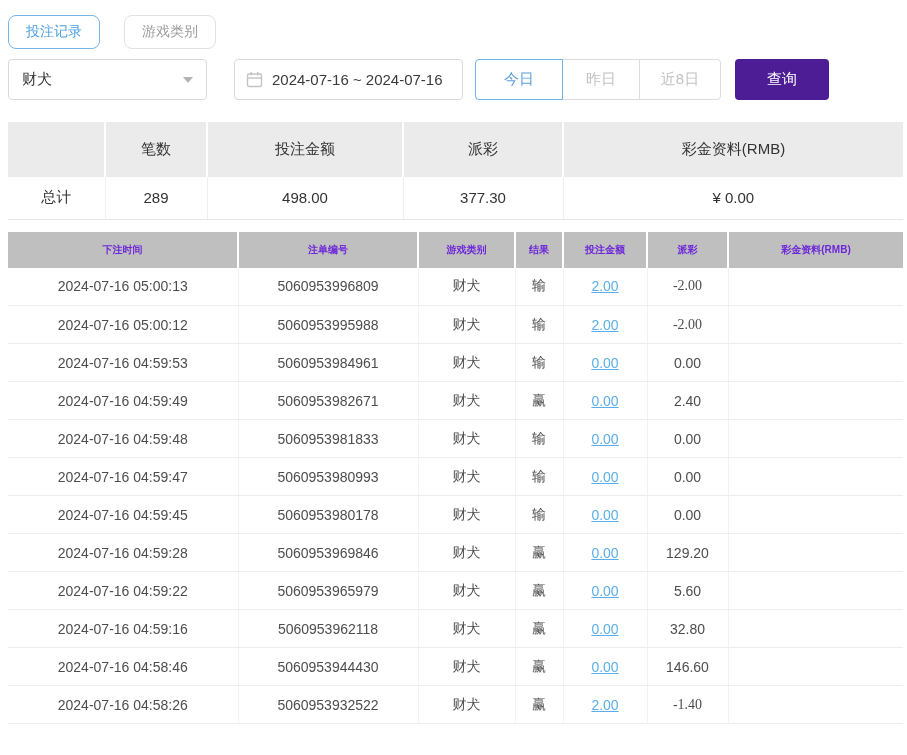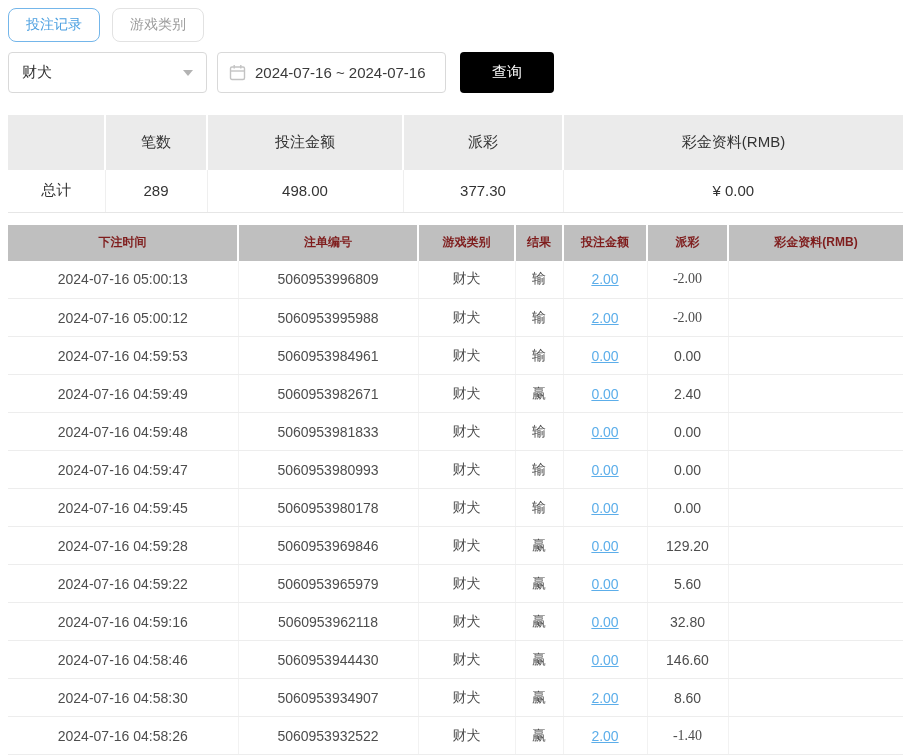--- a/index.html
+++ b/index.html
@@ -5,21 +5,21 @@
   * { box-sizing: border-box; }
   html, body { margin: 0; padding: 0; }
   body {
     width: 907px; height: 755px; overflow: hidden;
     background: #fff;
     font-family: "Liberation Sans", "DejaVu Sans", sans-serif;
     color: #333;
   }
 
   
-  .tabs { display: flex; gap: 12px; margin: 8px 0 0 8px; }
+  .tabs { display: flex; gap: 24px; margin: 15px 0 0 8px; }
   .tab {
     height: 34px; padding: 0 17px; border-radius: 8px; background: #fff;
     font-size: 14px; display: flex; align-items: center; cursor: pointer;
     border: 1px solid #e2e2e2; color: #9b9b9b;
   }
   .tab.active { border: 1px solid #74b6ea; color: #4a9fe0; }
 
   
   .filters { display: flex; align-items: center; margin: 10px 0 0 8px; }
   .select {
@@ -28,57 +28,57 @@
     color: #333; background: #fff; cursor: pointer;
   }
   .caret {
     width: 0; height: 0; margin-left: auto;
     border-left: 5px solid transparent; border-right: 5px solid transparent;
     border-top: 6px solid #b3b3b3;
   }
   .date {
     width: 229px; height: 41px; border: 1px solid #d9d9d9; border-radius: 4px;
     display: flex; align-items: center; gap: 9px; padding: 0 11px;
-    font-size: 15px; color: #3a3a3a; margin-left: 10px; background: #fff; cursor: pointer;
+    font-size: 15px; color: #3a3a3a; margin-left: 27px; background: #fff; cursor: pointer;
   }
   .cal-icon { flex: 0 0 auto; display: flex; }
   .btn-group { display: flex; margin-left: 12px; }
   .qbtn {
     height: 41px; border: 1px solid #dcdcdc; background: #fff; font-size: 15px;
     color: #c2c2c2; display: flex; align-items: center; justify-content: center;
     cursor: pointer; position: relative;
   }
   .qbtn + .qbtn { margin-left: -1px; }
   .qbtn.w1 { width: 88px; border-radius: 4px 0 0 4px; }
   .qbtn.w2 { width: 78px; }
   .qbtn.w3 { width: 82px; border-radius: 0 4px 4px 0; }
   .qbtn.active { border-color: #6fb4e8; color: #5b9fd8; z-index: 1; }
   .query {
-    width: 94px; height: 41px; margin-left: 14px; background: #000000;
+    width: 94px; height: 41px; margin-left: 14px; background: #4c1d95;
     border: none; border-radius: 4px; color: #fff; font-size: 15px; cursor: pointer;
   }
 
   
   table { border-collapse: collapse; table-layout: fixed; width: 895px; }
   .summary { margin: 22px 0 0 8px; }
   .summary th {
     background: #ebebeb; height: 55px; font-size: 15px; color: #333;
     font-weight: 400; border-left: 2px solid #fff; text-align: center;
   }
   .summary th:first-child { border-left: none; }
   .summary td {
     height: 42px; text-align: center; font-size: 15px; color: #333;
     border-bottom: 1px solid #e6e6e6; border-left: 1px solid #efefef; background: #fff;
   }
   .summary td:first-child { border-left: none; }
 
   
   .bet-table { margin: 12px 0 0 8px; }
   .bet-table th {
-    background: #bfbfbf; color: #7f1d1d; height: 36px; font-size: 12px;
+    background: #bfbfbf; color: #6d28d9; height: 36px; font-size: 10px;
     font-weight: 700; border-left: 2px solid #fff; text-align: center;
   }
   .bet-table th:first-child { border-left: none; }
   .bet-table td {
     height: 38px; text-align: center; font-size: 14px; color: #4d4d4d;
     border-bottom: 1px solid #ededed; border-left: 1px solid #f2f2f2; background: #fff;
   }
   .bet-table td:first-child { border-left: none; }
   .bet-link { color: #5caeea; text-decoration: underline; cursor: pointer; }
   .neg { color: #e05e5e; font-family: Liberation Serif, serif; }
@@ -99,20 +99,25 @@
   <div class="date">
     <span class="cal-icon">
       <svg width="17" height="17" viewBox="0 0 17 17">
         <rect x="1.5" y="3" width="14" height="12.5" rx="1.5" fill="none" stroke="#c3c3c3" stroke-width="1.4"></rect>
         <line x1="1.5" y1="7" x2="15.5" y2="7" stroke="#c3c3c3" stroke-width="1.4"></line>
         <line x1="5.2" y1="1" x2="5.2" y2="4.5" stroke="#c3c3c3" stroke-width="1.4"></line>
         <line x1="11.8" y1="1" x2="11.8" y2="4.5" stroke="#c3c3c3" stroke-width="1.4"></line>
       </svg>
     </span>
     <span>2024-07-16 ~ 2024-07-16</span>
+  </div>
+  <div class="btn-group">
+    <div class="qbtn w1 active">今日</div>
+    <div class="qbtn w2">昨日</div>
+    <div class="qbtn w3">近8日</div>
   </div>
   <button class="query">查询</button>
 </div>
 
 <table class="summary">
   <colgroup>
     <col style="width:97px">
       <col style="width:102px">
       <col style="width:196px">
     <col style="width:160px">
@@ -253,29 +258,20 @@
       <tr>
         <td>2024-07-16 04:58:46</td>
         <td>5060953944430</td>
         <td>财犬</td>
         <td>赢</td>
         <td><span class="bet-link">0.00</span></td>
         <td>146.60</td>
         <td></td>
       </tr>
       <tr>
-        <td>2024-07-16 04:58:30</td>
-        <td>5060953934907</td>
-        <td>财犬</td>
-        <td>赢</td>
-        <td><span class="bet-link">2.00</span></td>
-        <td>8.60</td>
-        <td></td>
-      </tr>
-      <tr>
         <td>2024-07-16 04:58:26</td>
         <td>5060953932522</td>
         <td>财犬</td>
         <td>赢</td>
         <td><span class="bet-link">2.00</span></td>
         <td class="neg">-1.40</td>
         <td></td>
       </tr>
     </tbody>
 </table>

